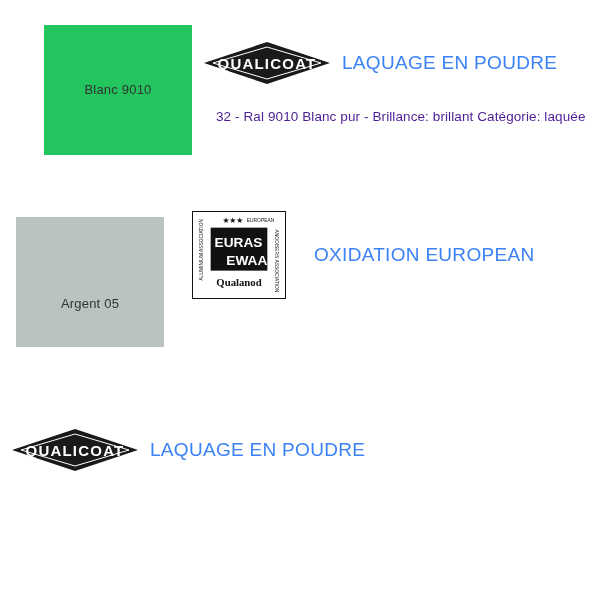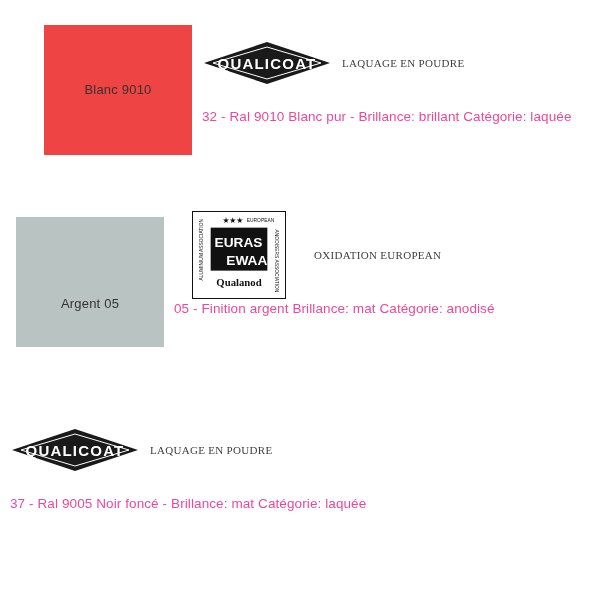--- a/index.html
+++ b/index.html
@@ -59,31 +59,30 @@
   }
   .logo-box {
     flex: 0 0 150px;
     display: flex;
     align-items: center;
     justify-content: center;
     height: 72px;
     text-align: right;
   }
   .process-label {
-    font-size: 11px;
-    color: #404040;
+    font-size: 19px;
+    color: #3b82f6;
     letter-spacing: .3px;
     white-space: nowrap;
-    font-family: Liberation Serif, serif;
   }
   .desc-line {
     font-size: 13.5px;
-    color: #ec4899;
+    color: #4c1d95;
     letter-spacing: .1px;
-    padding-left: 10px;
+    padding-left: 24px;
     padding-top: 12px;
     white-space: nowrap;
   }
 
   
   .qualicoat {
     width: 130px;
     height: 46px;
     position: relative;
   }
@@ -103,21 +102,21 @@
   .row-1 { margin-top: 25px; }
   .row-2 { margin-top: 62px; }
   .row-3 { margin-top: 65px; }
 </style>
 </head>
 <body>
 
 <div class="sheet">
 
   <div class="finish-row row-1">
-    <div class="swatch" id="sw0" style="background: #ef4444; margin-left: 44px;">
+    <div class="swatch" id="sw0" style="background: #22c55e; margin-left: 44px;">
       <span class="swatch-label" style="color: rgb(51, 51, 51);">Blanc 9010</span>
     </div>
     <div class="row-right">
       <div class="cert-line">
         <div class="logo-box">
           <div class="qualicoat">
             <svg viewBox="0 0 130 46" width="130" height="46" aria-hidden="true">
               <polygon points="65,2 128,23 65,44 2,23" fill="#1a1a1a"></polygon>
               <polygon points="65,7 119,23 65,39 11,23" fill="none" stroke="#ffffff" stroke-width="1"></polygon>
               <text x="65" y="29" text-anchor="middle" font-family="Liberation Sans, sans-serif" font-size="15" font-weight="bold" fill="#ffffff" letter-spacing="1.2">QUALICOAT</text>
@@ -151,35 +150,33 @@
               <rect x="18" y="16" width="58" height="44" fill="#111111"></rect>
               <text x="22" y="36" font-family="Liberation Sans, sans-serif" font-size="14" font-weight="bold" fill="#ffffff">EURAS</text>
               <text x="34" y="54" font-family="Liberation Sans, sans-serif" font-size="14" font-weight="bold" fill="#ffffff">EWAA</text>
 
               <text x="47" y="76" text-anchor="middle" font-family="Liberation Serif, serif" font-size="11" font-weight="bold" fill="#111">Qualanod</text>
             </svg>
           </div>
         </div>
         <span class="process-label">OXIDATION EUROPEAN</span>
       </div>
-      <div class="desc-line">05 - Finition argent Brillance: mat Catégorie: anodisé</div>
     </div>
   </div>
 
   <div class="finish-row row-3">
     <div class="row-right">
       <div class="cert-line">
         <div class="logo-box">
           <div class="qualicoat">
             <svg viewBox="0 0 130 46" width="130" height="46" aria-hidden="true">
               <polygon points="65,2 128,23 65,44 2,23" fill="#1a1a1a"></polygon>
               <polygon points="65,7 119,23 65,39 11,23" fill="none" stroke="#ffffff" stroke-width="1"></polygon>
               <text x="65" y="29" text-anchor="middle" font-family="Liberation Sans, sans-serif" font-size="15" font-weight="bold" fill="#ffffff" letter-spacing="1.2">QUALICOAT</text>
             </svg>
           </div>
         </div>
         <span class="process-label">LAQUAGE EN POUDRE</span>
       </div>
-      <div class="desc-line">37 - Ral 9005 Noir foncé - Brillance: mat Catégorie: laquée</div>
     </div>
   </div>
 
 </div>
 
 </body></html>

